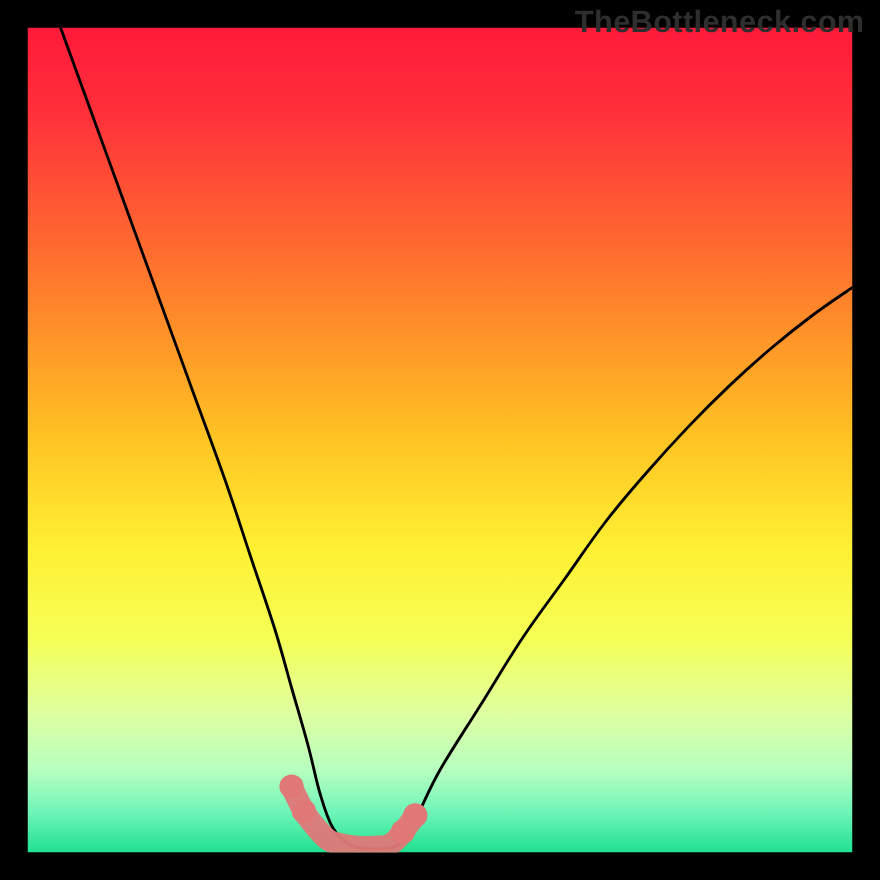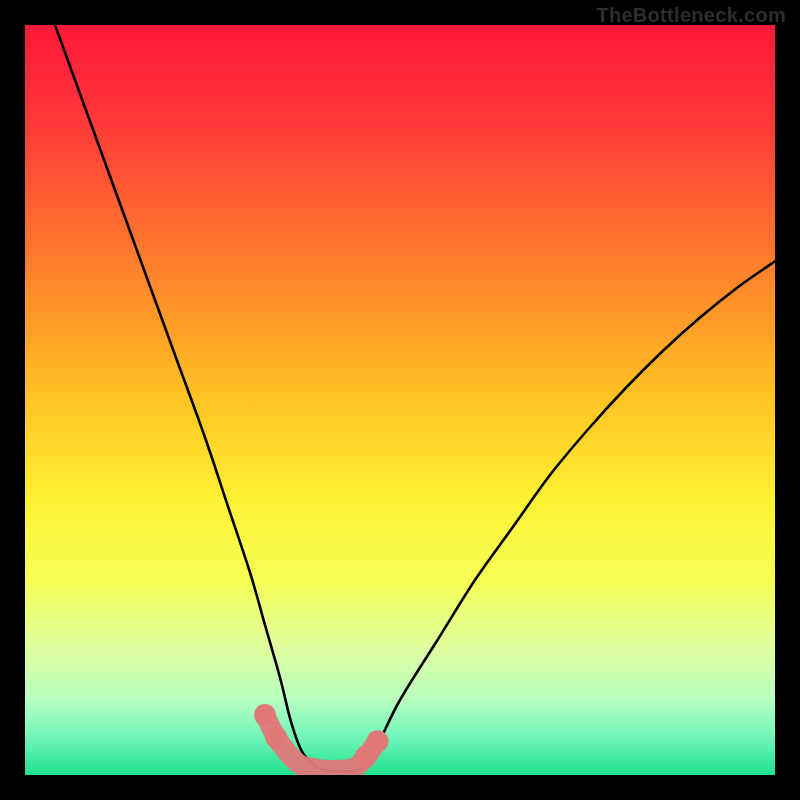--- a/index.html
+++ b/index.html
@@ -14,21 +14,21 @@
     position: relative;
     width: 800px;
     height: 800px;
     background: #000;
   }
   .watermark {
     position: absolute;
     top: 4px;
     right: 14px;
     color: #2e2e2e;
-    font-size: 20px;
+    font-size: 28px;
     font-weight: 600;
     letter-spacing: 0.3px;
     z-index: 5;
   }
   .plot-wrap {
     position: absolute;
     left: 25px;
     top: 25px;
     width: 750px;
     height: 750px;

